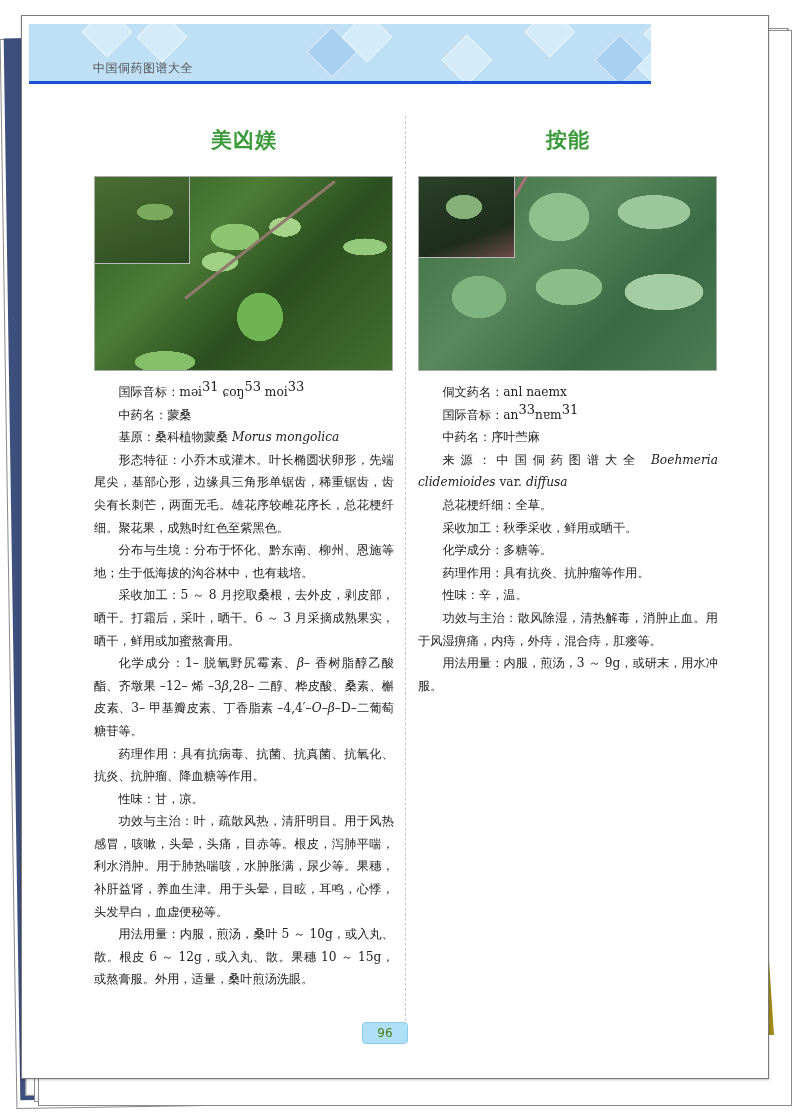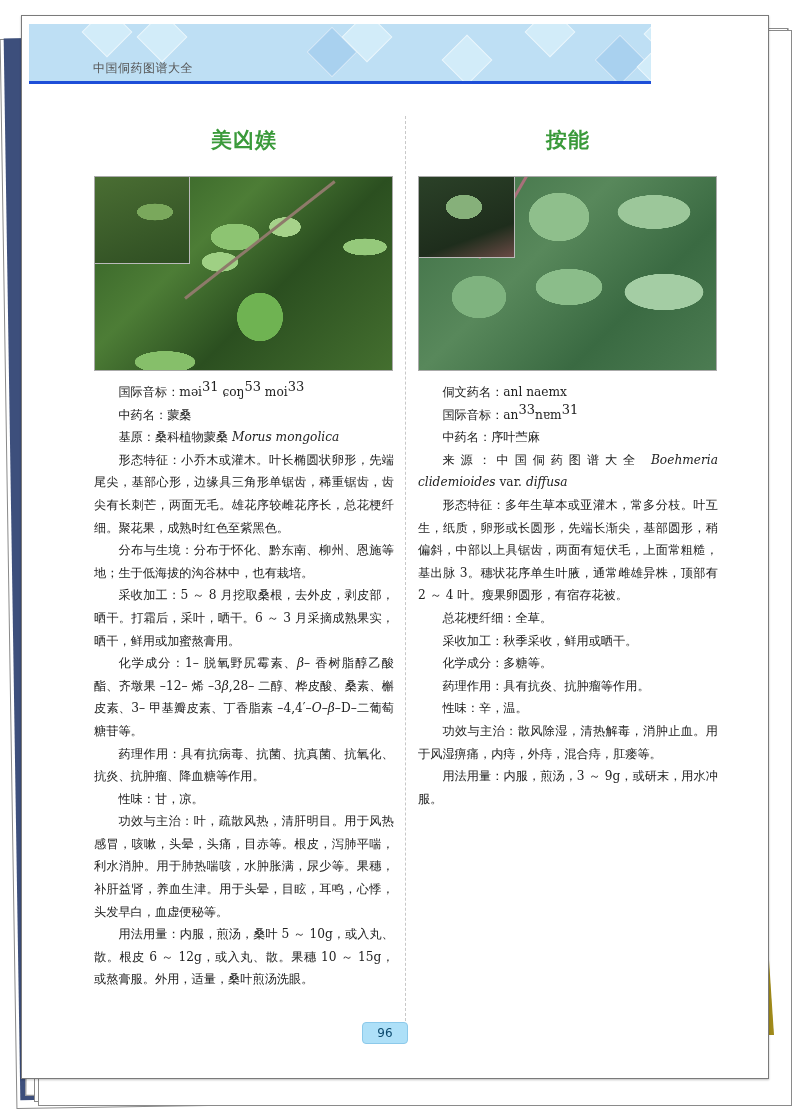--- a/index.html
+++ b/index.html
@@ -53,21 +53,21 @@
   .photo.right-photo .inset { position:absolute; left:0; top:0; width:95px; height:80px; border-right:1px solid #bbb; border-bottom:1px solid #bbb;
       background: radial-gradient(ellipse 30px 20px at 45px 30px, #86b07a 0, #86b07a 60%, transparent 61%),
                   linear-gradient(160deg,#2b4128,#1e2d1c 70%,#6b4a46); }
   .photo.right-photo .stem { position:absolute; left:60px; top:80px; width:140px; height:3px; background:#a9707a; transform:rotate(-60deg); transform-origin:left center; }
 
   .text { position:absolute; top:365px; width:300px; font-size:12.2px; line-height:22.6px; color:#222; text-align:justify; }
   .text p { margin:0; text-indent:2em; }
   .text i { }
   sup { font-size:13px; vertical-align:5px; line-height:0; }
 
-  .pagenum { position:absolute; left:361px; top:1021px; width:44px; height:20px; background:#aee0f8; border:1px solid #8cc9ea; border-radius:4px; text-align:center; font-family:"DejaVu Sans", "Liberation Sans", sans-serif; font-size:12px; line-height:20px; color:#0c4a6e; }
+  .pagenum { position:absolute; left:361px; top:1021px; width:44px; height:20px; background:#aee0f8; border:1px solid #8cc9ea; border-radius:4px; text-align:center; font-family:"DejaVu Sans", "Liberation Sans", sans-serif; font-size:12px; line-height:20px; color:#4d7c0f; }
 </style>
 </head>
 <body>
 
 <div class="stack s1"></div>
 <div class="stack s0"></div>
 <div class="stack s2"></div>
 <div class="stack s3"></div>
 <div class="stack s4"></div>
 <div class="gold"></div>
@@ -115,21 +115,20 @@
     <div class="title">按能</div>
     <div class="photo right-photo">
       <div class="stem"></div>
       <div class="inset"></div>
     </div>
     <div class="text">
       <p><span>侗文药名：</span><span>anl naemx</span></p>
       <p><span>国际音标：</span><span>an</span><sup>33</sup><span>nɐm</span><sup>31</sup></p>
       <p><span>中药名：</span><span>序叶苎麻</span></p>
       <p><span>来源：</span><span>中国侗药图谱大全 </span><i>Boehmeria clidemioides</i><span> var. </span><i>diffusa</i></p>
-      <p>形态特征：多年生草本或亚灌木，常多分枝。叶互生，纸质，卵形或长圆形，先端长渐尖，基部圆形，稍偏斜，中部以上具锯齿，两面有短伏毛，上面常粗糙，基出脉 3。穗状花序单生叶腋，通常雌雄异株，顶部有 2 ～ 4 叶。瘦果卵圆形，有宿存花被。</p>
       <p>总花梗纤细：全草。</p>
       <p>采收加工：秋季采收，鲜用或晒干。</p>
       <p>化学成分：多糖等。</p>
       <p>药理作用：具有抗炎、抗肿瘤等作用。</p>
       <p>性味：辛，温。</p>
       <p>功效与主治：散风除湿，清热解毒，消肿止血。用于风湿痹痛，内痔，外痔，混合痔，肛瘘等。</p>
       <p>用法用量：内服，煎汤，3 ～ 9g，或研末，用水冲服。</p>
     </div>
   </div>
 

